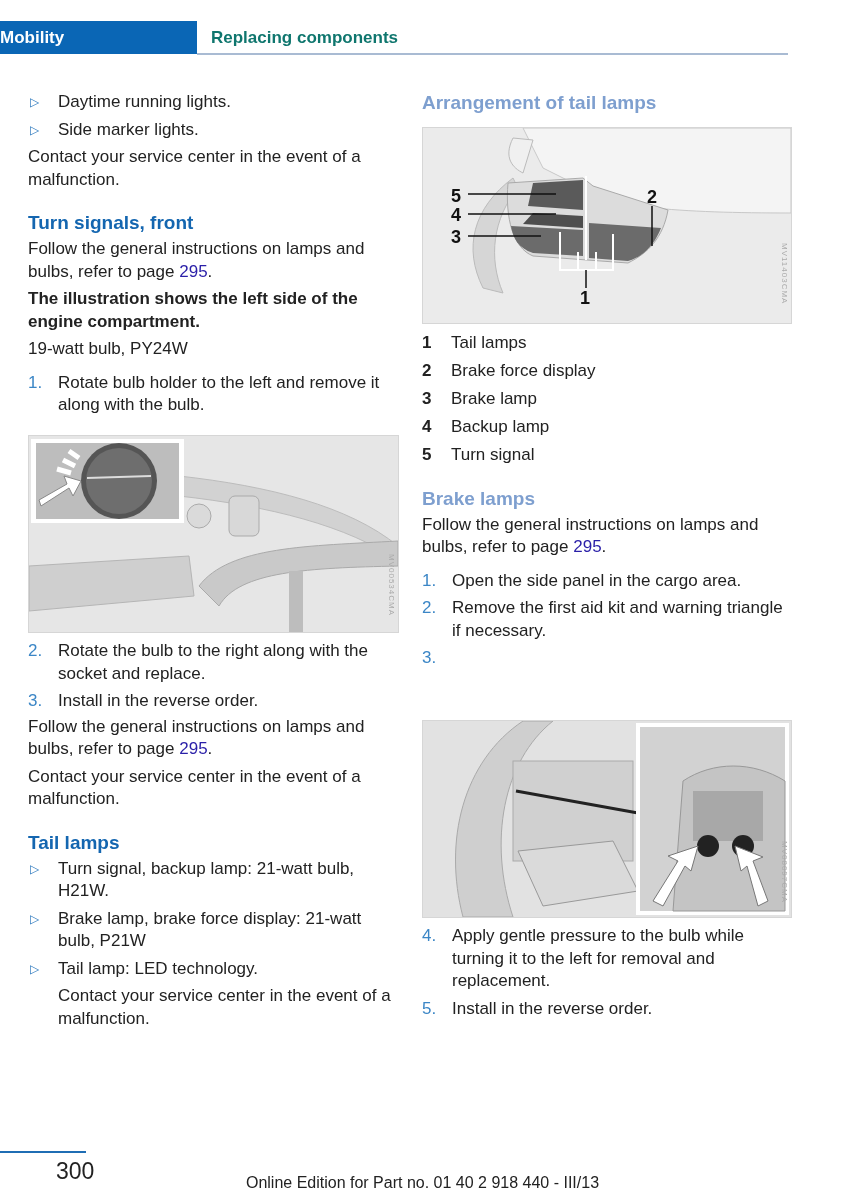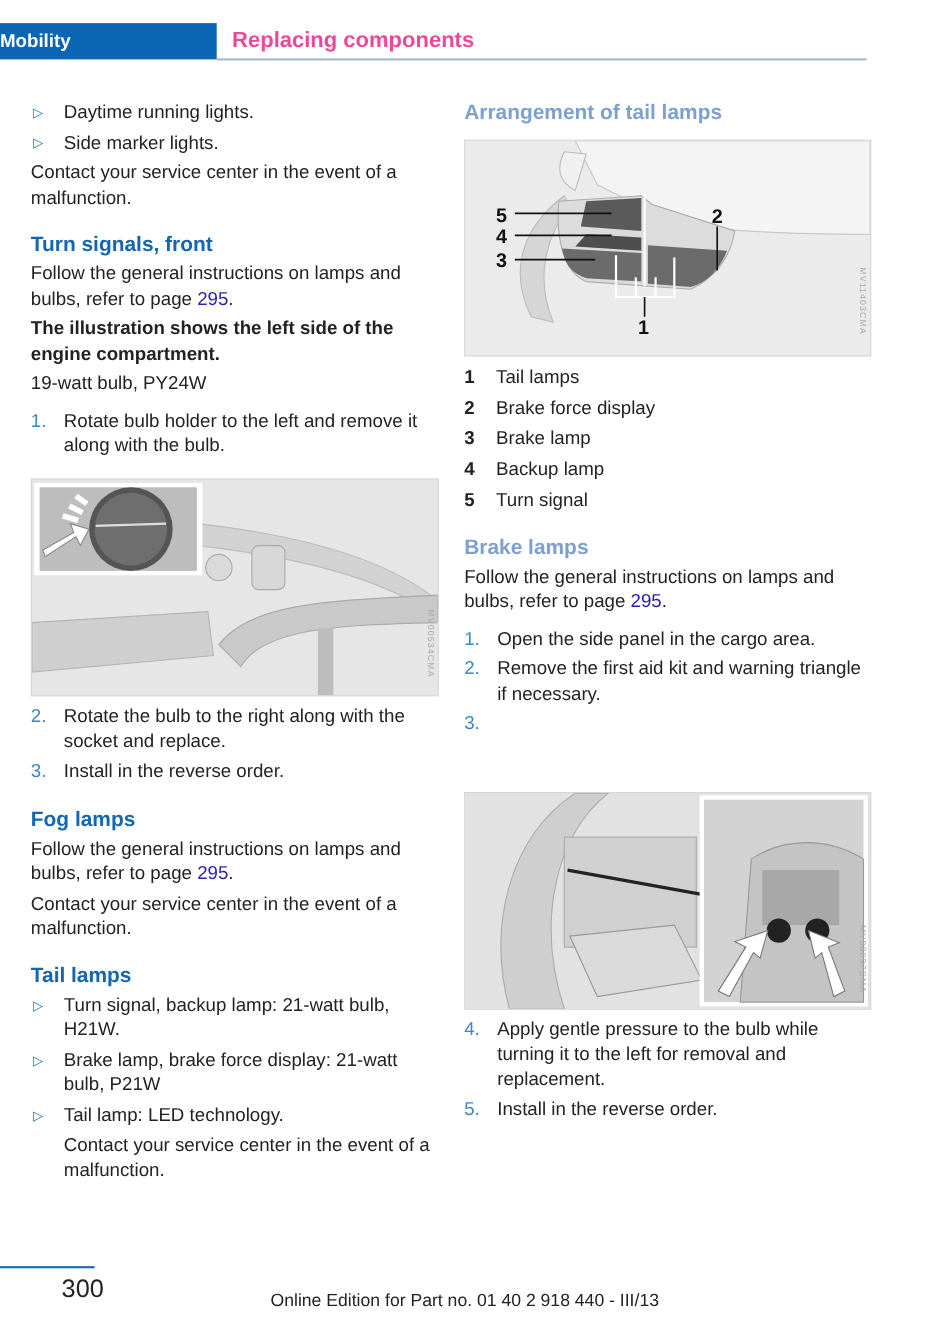--- a/index.html
+++ b/index.html
@@ -2,21 +2,21 @@
 <html><head>
 <meta charset="utf-8">
 <style>
   html, body { margin:0; padding:0; background:#ffffff; }
   body { width:845px; height:1200px; position:relative; overflow:hidden;
          font-family:"Liberation Sans", "DejaVu Sans", sans-serif; color:#222; }
   .hdr-bar { position:absolute; left:0; top:21px; width:197px; height:33px; background:#0a66b5; }
   .hdr-mob { position:absolute; left:0; top:21px; width:183px; height:33px; line-height:33px;
              text-align:left; color:#fff; font-weight:bold; font-size:17px; }
   .hdr-sec { position:absolute; left:211px; top:21px; height:33px; line-height:33px;
-             color:#ec4899; font-weight:bold; font-size:20px; }
+             color:#0f766e; font-weight:bold; font-size:17px; }
   .hdr-line { position:absolute; left:197px; top:53px; width:591px; height:2px; background:#a9bbd3; }
 
   .col { position:absolute; font-size:17px; line-height:22.5px; }
   .col p { margin:0; }
   .h2 { color:#1466b0; font-weight:bold; font-size:19px; line-height:24px; }
   .h2.light { color:#7e9fcf; }
   .link { color:#2a1fa8; }
   .bullet { position:relative; padding-left:30px; }
   .bullet .mk { position:absolute; left:2px; top:0; color:#2c78bd; font-size:12px; }
   .step { position:relative; padding-left:30px; }
@@ -69,21 +69,20 @@
     <path d="M12 70 L 40 52 L 44 60 L 52 45 L 35 40 L 38 48 L 10 64 Z" fill="#fff" stroke="#888"></path>
     <path d="M40 15 L 50 22 M34 24 L 46 30 M 28 33 L 42 37" stroke="#fff" stroke-width="5"></path>
   </svg>
   <span class="wm" style="top:118px;">MV00534CMA</span>
 </div>
 
 <div class="col" style="left:28px; top:640px; width:370px;">
   <p class="step"><span class="num">2.</span><span>Rotate the bulb to the right along with the socket and replace.</span></p>
   <p class="step" style="margin-top:5px;"><span class="num">3.</span><span>Install in the reverse order.</span></p>
 
-  <p class="h2" style="margin-top:21px;">Fog lamps</p>
   <p style="margin-top:3px;"><span>Follow the general instructions on lamps and bulbs, refer to page </span><span class="link">295</span><span>.</span></p>
   <p style="margin-top:5px;">Contact your service center in the event of a malfunction.</p>
 
   <p class="h2" style="margin-top:20px;">Tail lamps</p>
   <p class="bullet" style="margin-top:3px;"><span class="mk">▷</span><span>Turn signal, backup lamp: 21-watt bulb, H21W.</span></p>
   <p class="bullet" style="margin-top:5px;"><span class="mk">▷</span><span>Brake lamp, brake force display: 21-watt bulb, P21W</span></p>
   <p class="bullet" style="margin-top:5px;"><span class="mk">▷</span><span>Tail lamp: LED technology.</span></p>
   <p style="margin-top:5px; padding-left:30px;">Contact your service center in the event of a malfunction.</p>
 </div>
 

